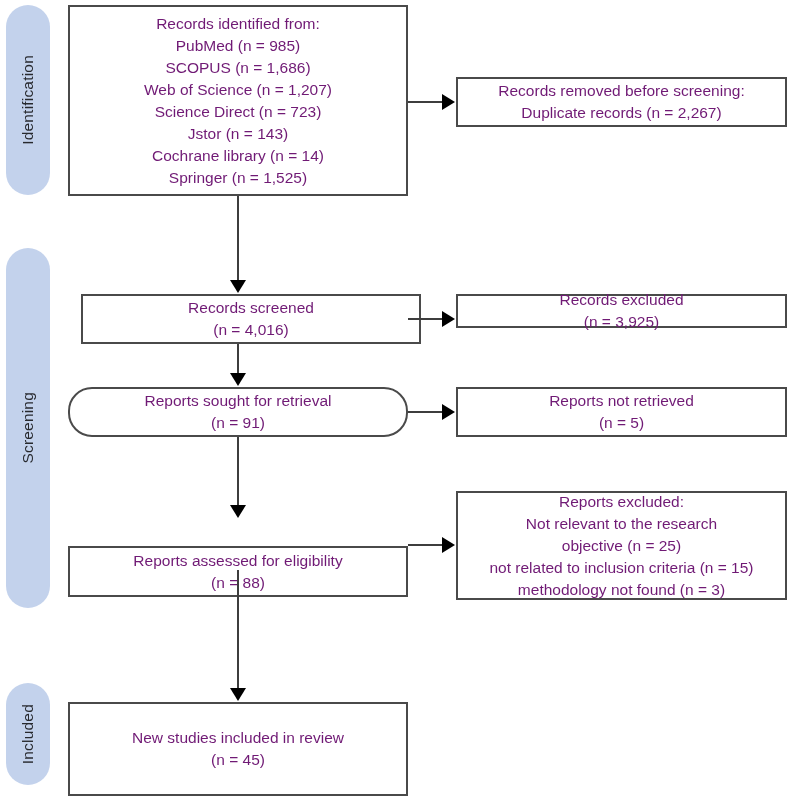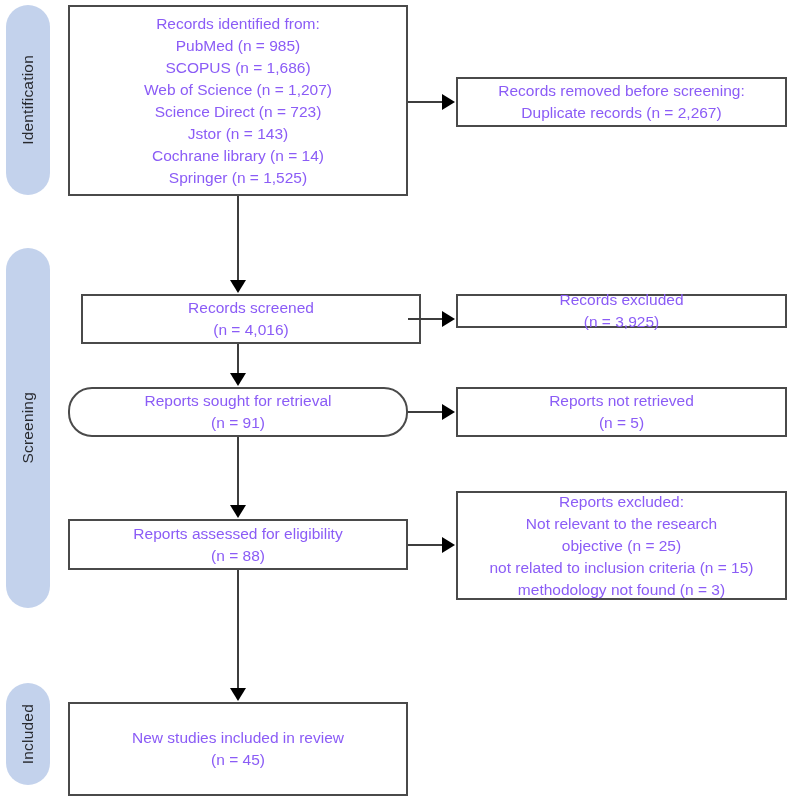--- a/index.html
+++ b/index.html
@@ -37,21 +37,21 @@
     border: 2px solid #4a4a4a;
     background: #ffffff;
     display: flex;
     align-items: center;
     justify-content: center;
     text-align: center;
   }
   .flow-box-text {
     font-size: 15.5px;
     line-height: 1.42;
-    color: #8b5cf6;
+    color: #701a75;
     padding: 0 8px;
     white-space: pre-line;
   }
   .connector {
     position: absolute;
     background: #3d3d3d;
   }
   .connector-v { width: 2px; }
   .connector-h { height: 2px; }
   .arrow-down {
@@ -117,21 +117,21 @@
   <div class="flow-box" style="left:68px; top:387px; width:340px; height:50px;border-radius:24px;">
     <div class="flow-box-text">Reports sought for retrieval
 (n = 91)</div>
   </div>
 
   <div class="flow-box" style="left:456px; top:387px; width:331px; height:50px;">
     <div class="flow-box-text">Reports not retrieved
 (n = 5)</div>
   </div>
 
-  <div class="flow-box" style="left:68px; top:519px; width:340px; height:51px;">
+  <div class="flow-box" style="left:68px; top:546px; width:340px; height:51px;">
     <div class="flow-box-text">Reports assessed for eligibility
 (n = 88)</div>
   </div>
 
   <div class="flow-box" style="left:456px; top:491px; width:331px; height:109px;">
     <div class="flow-box-text">Reports excluded:
 Not relevant to the research
 objective (n = 25)
 not related to inclusion criteria (n = 15)
 methodology not found (n = 3)</div>

